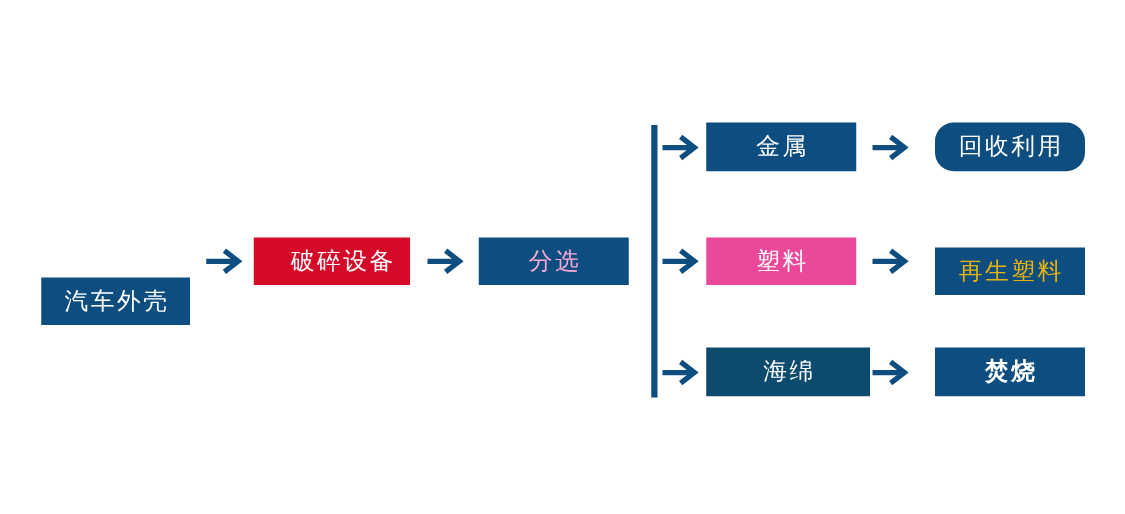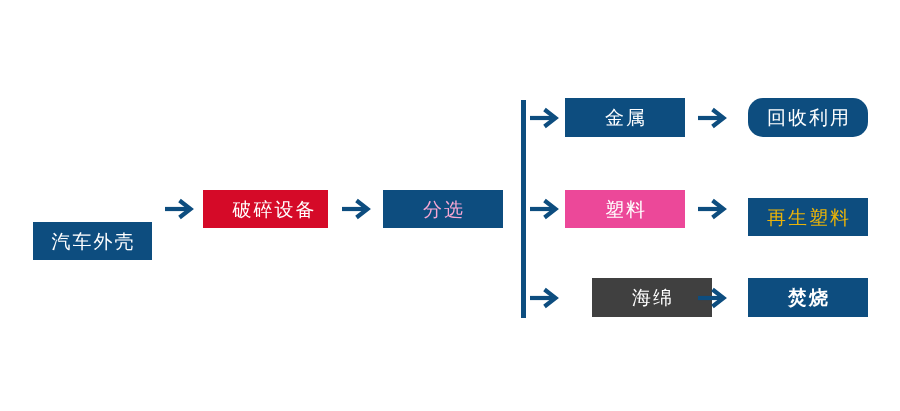--- a/index.html
+++ b/index.html
@@ -63,21 +63,21 @@
 
   <div class="rail" style="left: 521px; top: 100px; width: 5px; height: 218px; background: rgb(13, 77, 127);"></div>
 
   <div class="node blue" style="left: 33px; top: 190px; width: 119px; height: 38px; background: rgb(13, 77, 127); color: rgb(255, 255, 255); margin-top: 32px;">汽车外壳</div>
   <div class="node red" style="left: 203px; top: 190px; width: 125px; height: 38px; background: rgb(213, 10, 40); color: rgb(255, 255, 255);">破碎设备</div>
   <div class="node blue" style="left: 383px; top: 190px; width: 120px; height: 38px; background: rgb(13, 77, 127); color: #f9a8d4;">分选</div>
   <div class="node blue" style="left: 565px; top: 98px; width: 120px; height: 39px; background: rgb(13, 77, 127); color: rgb(255, 255, 255);">金属</div>
   <div class="node blue" style="left: 748px; top: 98px; width: 120px; height: 39px; background: rgb(13, 77, 127); color: rgb(255, 255, 255); border-radius: 15px;">回收利用</div>
   <div class="node blue" style="left: 565px; top: 190px; width: 120px; height: 38px; background: #ec4899; color: rgb(255, 255, 255);">塑料</div>
   <div class="node blue" style="left: 748px; top: 198px; width: 120px; height: 38px; background: rgb(13, 77, 127); color: #eab308;">再生塑料</div>
-  <div class="node blue" style="left: 592px; top: 278px; width: 120px; height: 39px; background: #404040; color: rgb(255, 255, 255);">海绵</div>
+  <div class="node blue" style="left: 565px; top: 278px; width: 131px; height: 39px; background: #0c4a6e; color: rgb(255, 255, 255);">海绵</div>
   <div class="node blue" style="left: 748px; top: 278px; width: 120px; height: 39px; background: rgb(13, 77, 127); color: rgb(255, 255, 255); font-weight: bold;">焚烧</div>
 
   <div class="arrow" style="left: 161px; top: 194px; width: 36px; height: 30px;">
       <svg viewBox="0 0 34 30" width="100%" height="100%" aria-hidden="true">
         <path d="M3 15 H25" stroke="#0d4d7f" stroke-width="4.2" stroke-linecap="butt" fill="none"></path>
         <path d="M17.5 6.5 L28.5 15 L17.5 23.5" stroke="#0d4d7f" stroke-width="4.2" stroke-linecap="butt" stroke-linejoin="miter" fill="none"></path>
       </svg>
     </div>
   <div class="arrow" style="left: 338px; top: 194px; width: 36px; height: 30px;">
       <svg viewBox="0 0 34 30" width="100%" height="100%" aria-hidden="true">

